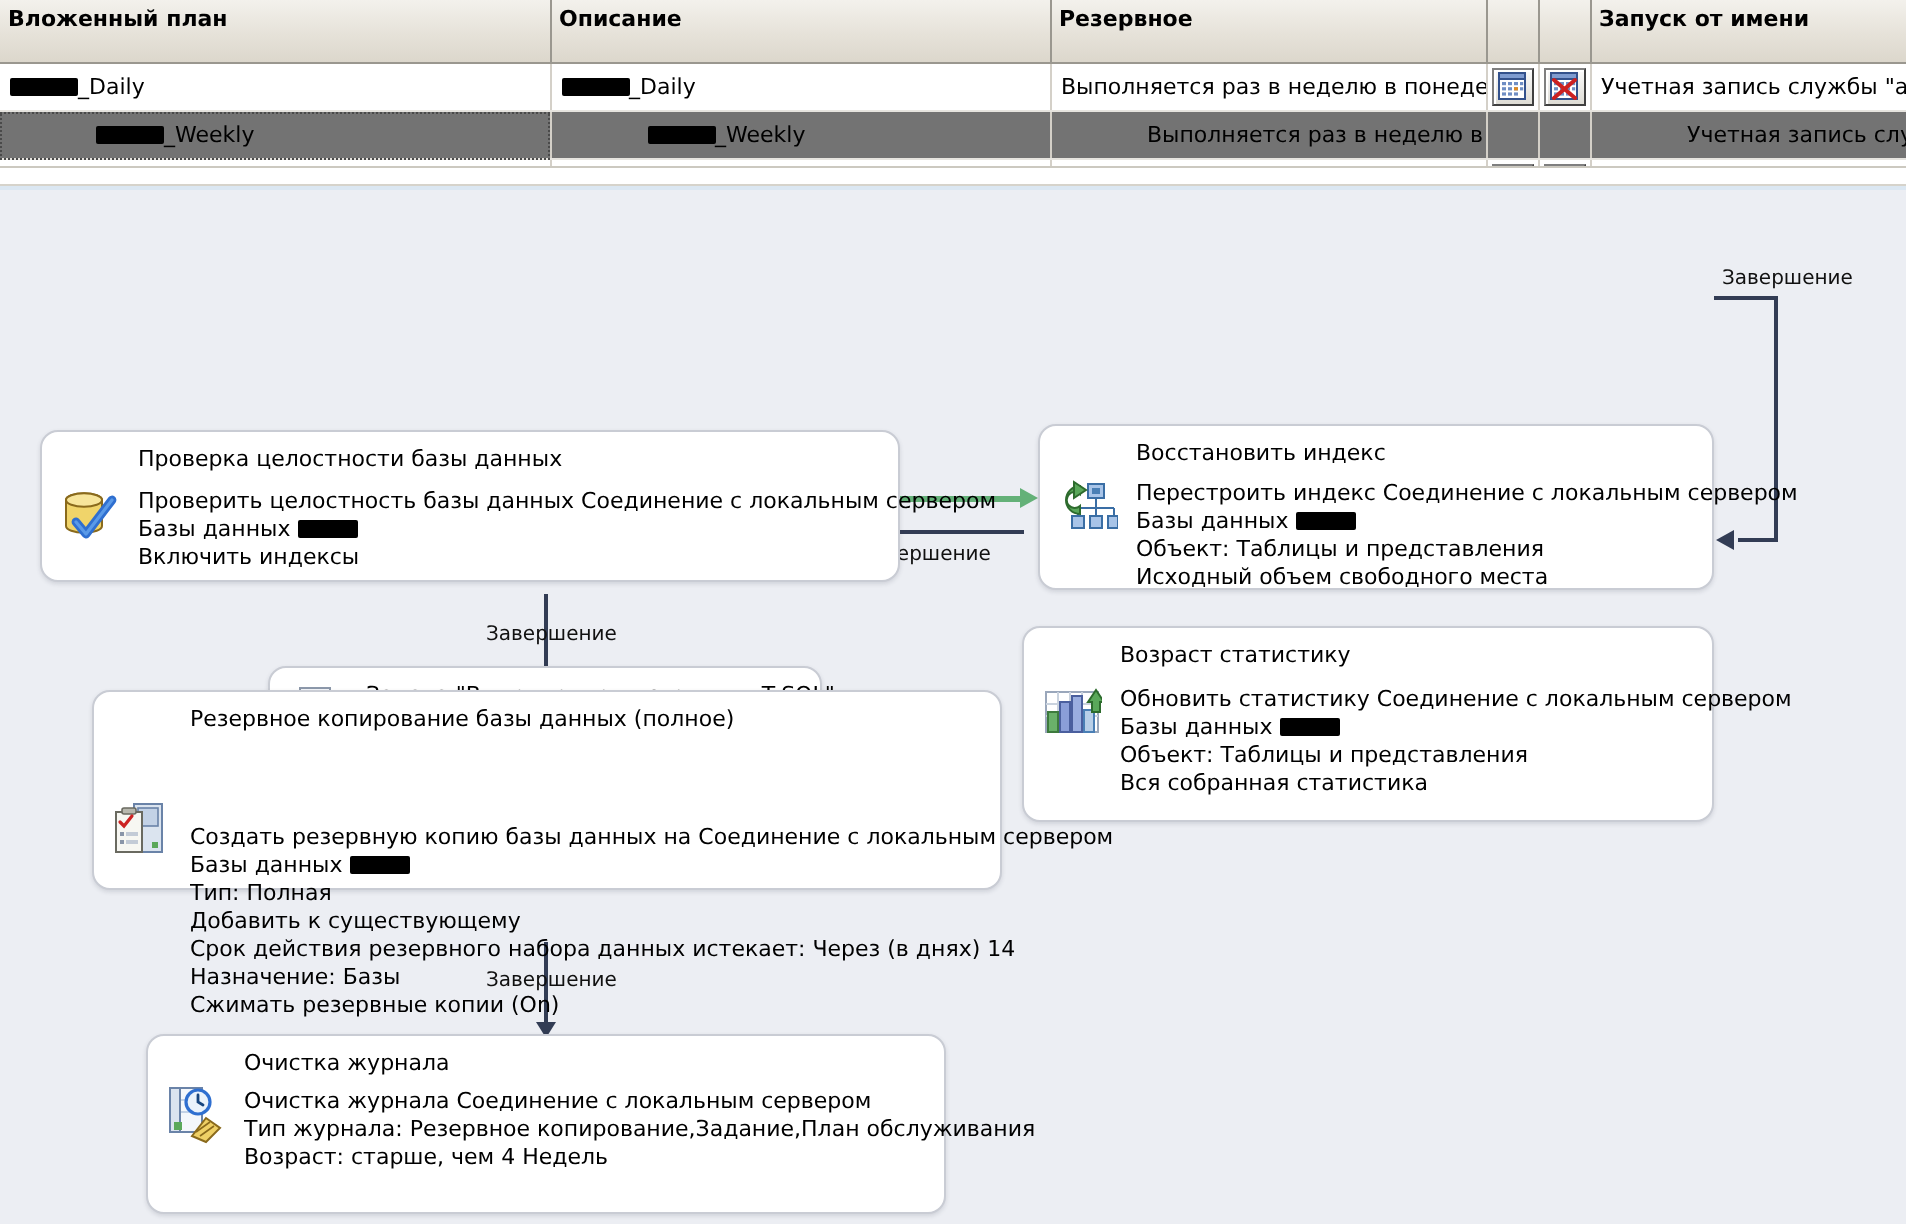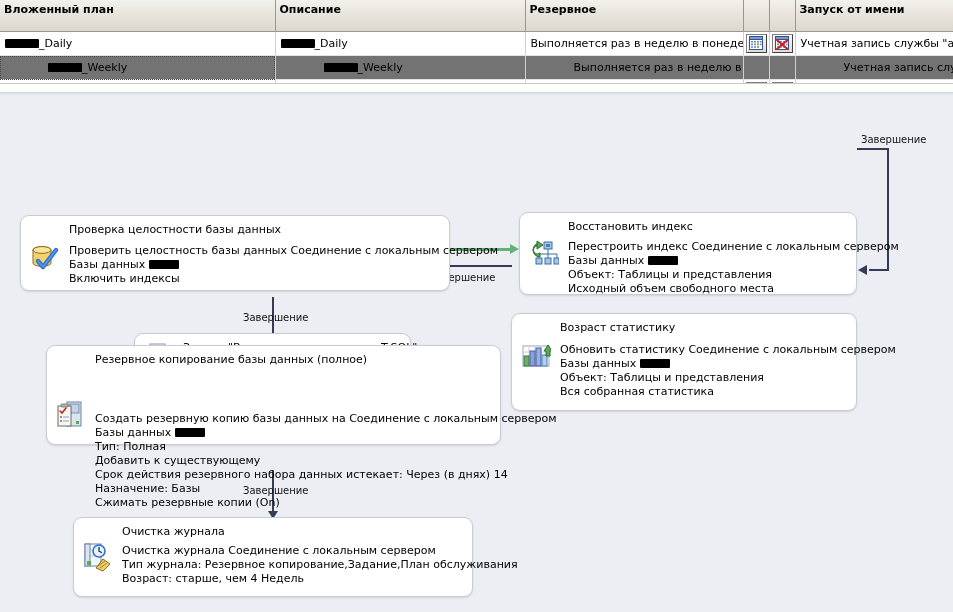--- a/index.html
+++ b/index.html
@@ -432,21 +432,21 @@
         <div>Создать резервную копию базы данных на Соединение с локальным сервером</div>
         <div>Базы данных <span class="redact" style="width: 30px;"></span></div>
         <div>Тип: Полная</div>
         <div>Добавить к существующему</div>
         <div>Срок действия резервного набора данных истекает: Через (в днях) 14</div>
         <div>Назначение: Базы</div>
         <div>Сжимать резервные копии (On)</div>
       </div>
   </div>
 
-  <div class="node" style="left:73px;top:424px;width:400px;height:80px;">
+  <div class="node" style="left:73px;top:424px;width:400px;height:90px;">
     <div class="icon" style="top:24px;">
       <svg viewBox="0 0 30 30" width="30" height="30">
         <rect x="2" y="2" width="16" height="22" fill="#f4f7fb" stroke="#6a83a8" stroke-width="1"></rect>
         <path d="M2 8 H18 M2 14 H18" stroke="#c3d2e6" stroke-width="1"></path>
         <rect x="2" y="2" width="5" height="22" fill="#dbe4ef" stroke="#6a83a8" stroke-width="1"></rect>
         <circle cx="16" cy="9" r="6" fill="#eaf2fb" stroke="#2f6fd0" stroke-width="1.6"></circle>
         <path d="M16 5.5 V9 L18.5 10.5" stroke="#17457f" stroke-width="1.4" fill="none" stroke-linecap="round"></path>
         <rect x="4" y="19" width="4" height="4" fill="#5aa85a"></rect>
         <path d="M13 26 L20 17 L27 22 L20 29 Z" fill="#efd066" stroke="#8a6a1c" stroke-width="1"></path>
         <path d="M15 24 L22 19 M17 26 L24 21" stroke="#8a6a1c" stroke-width="0.8"></path>

